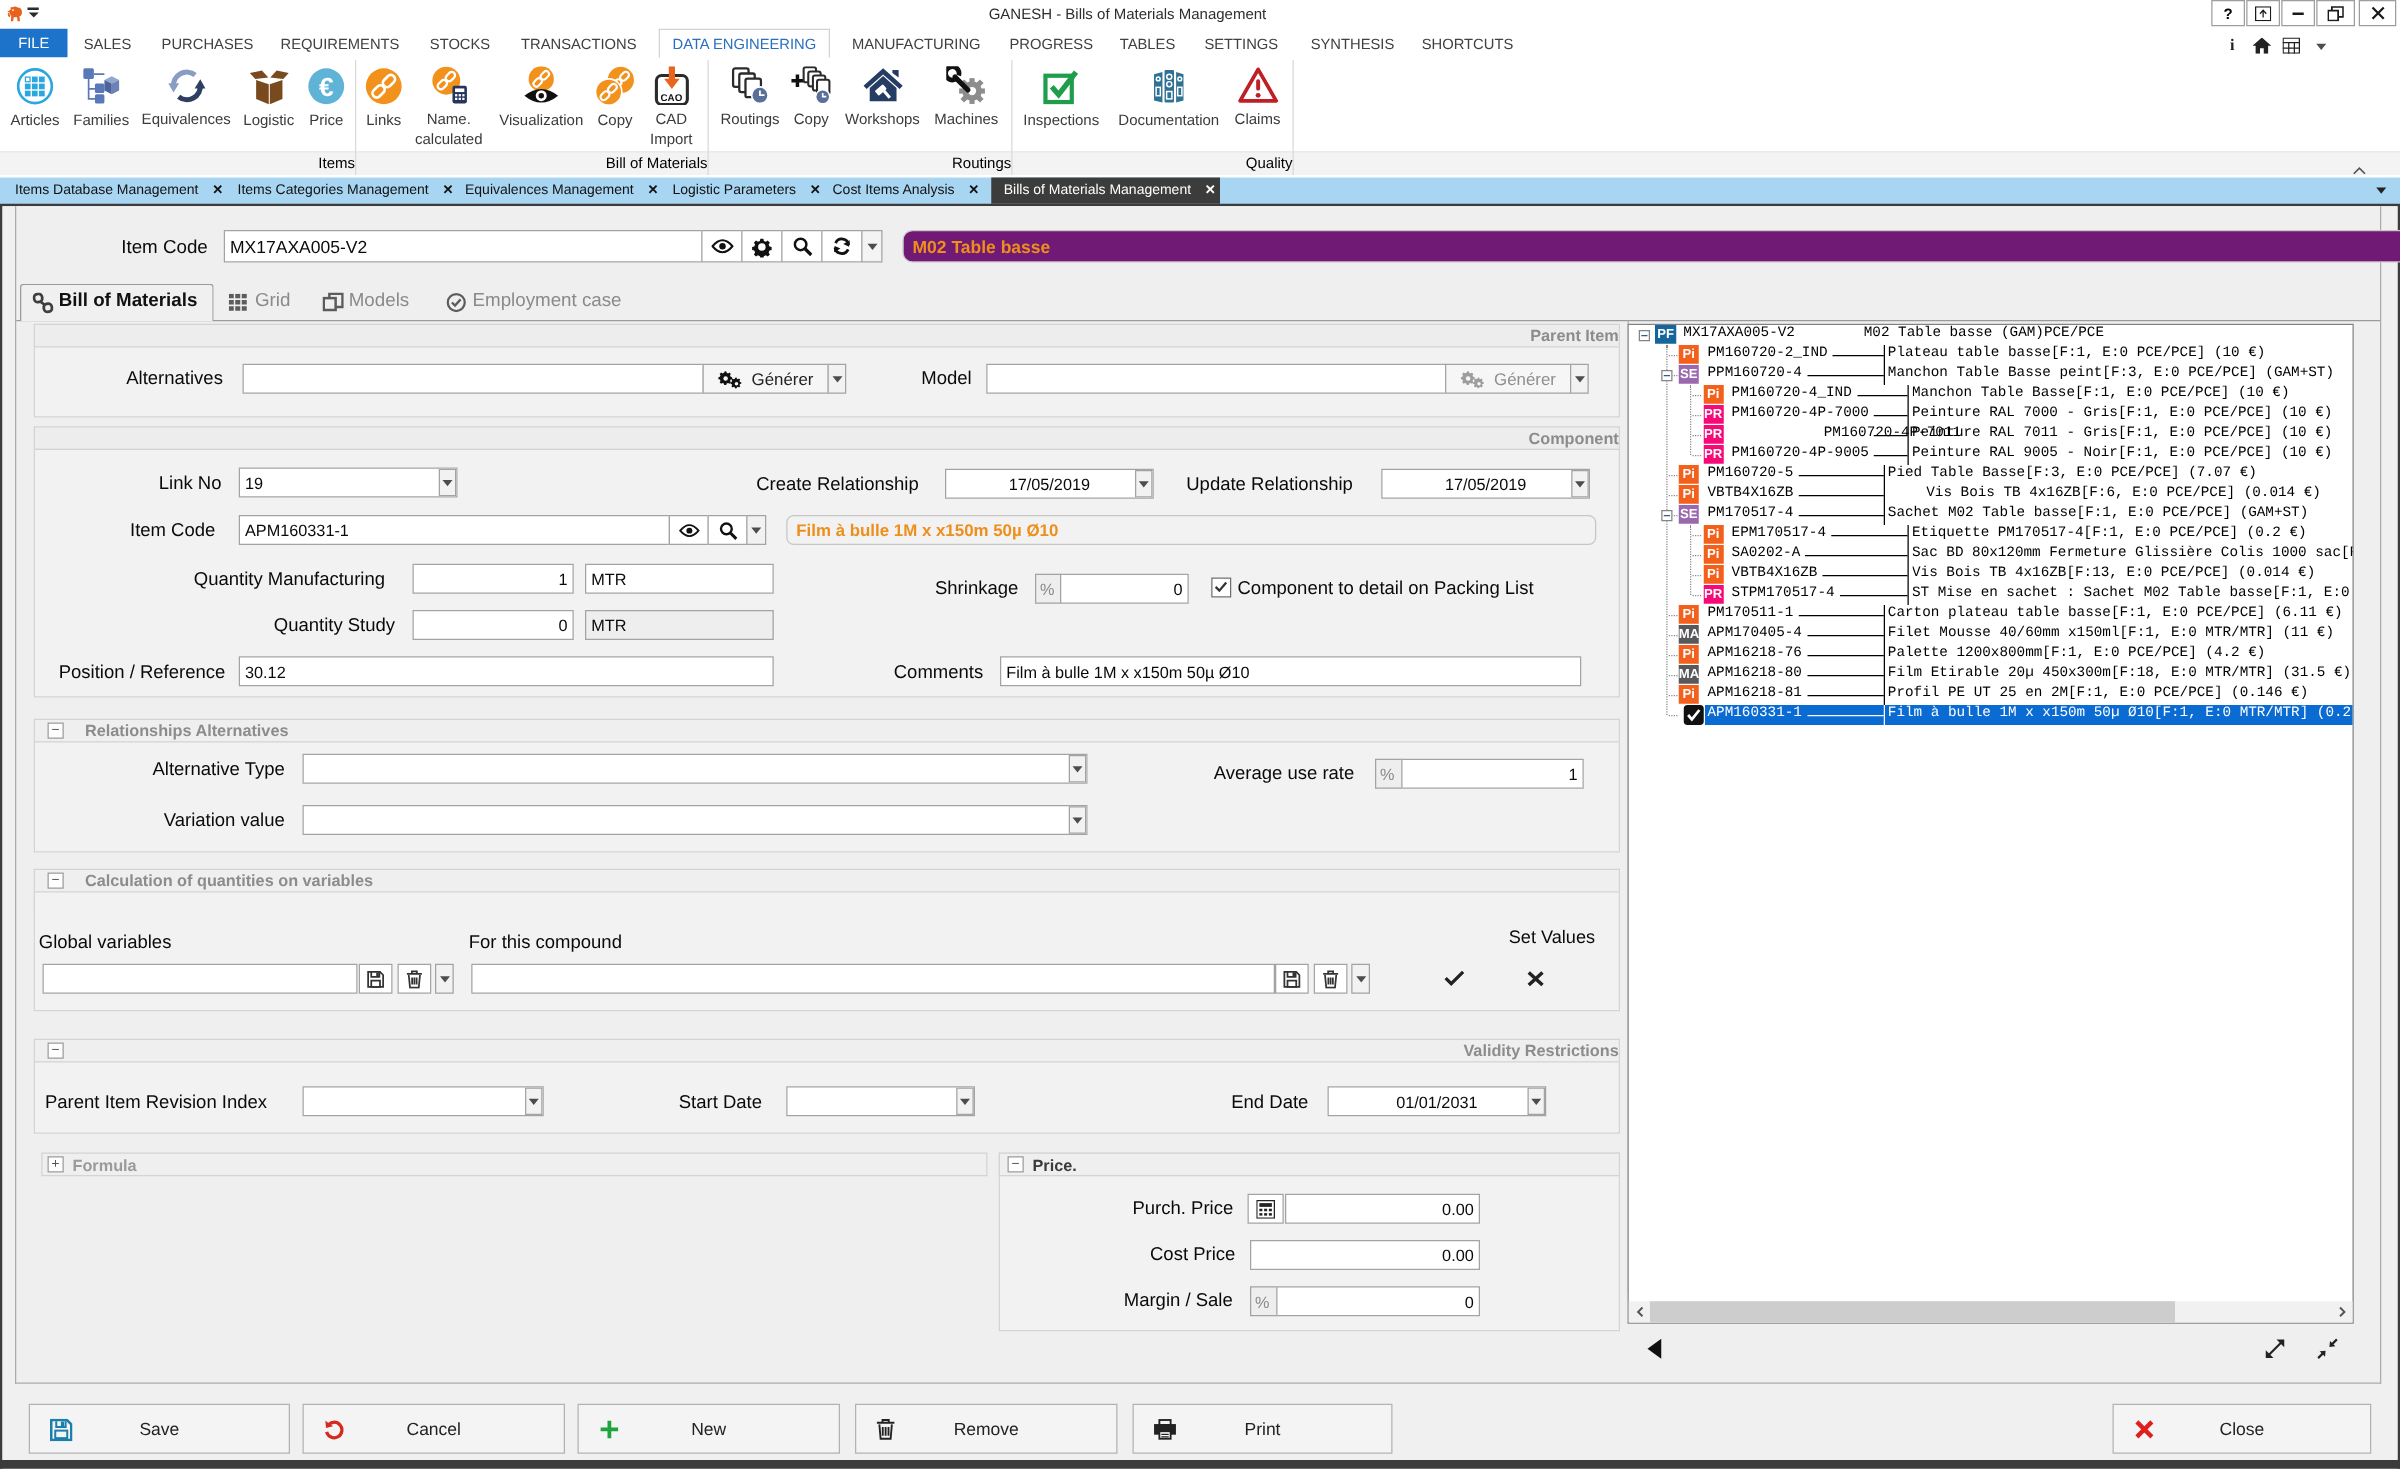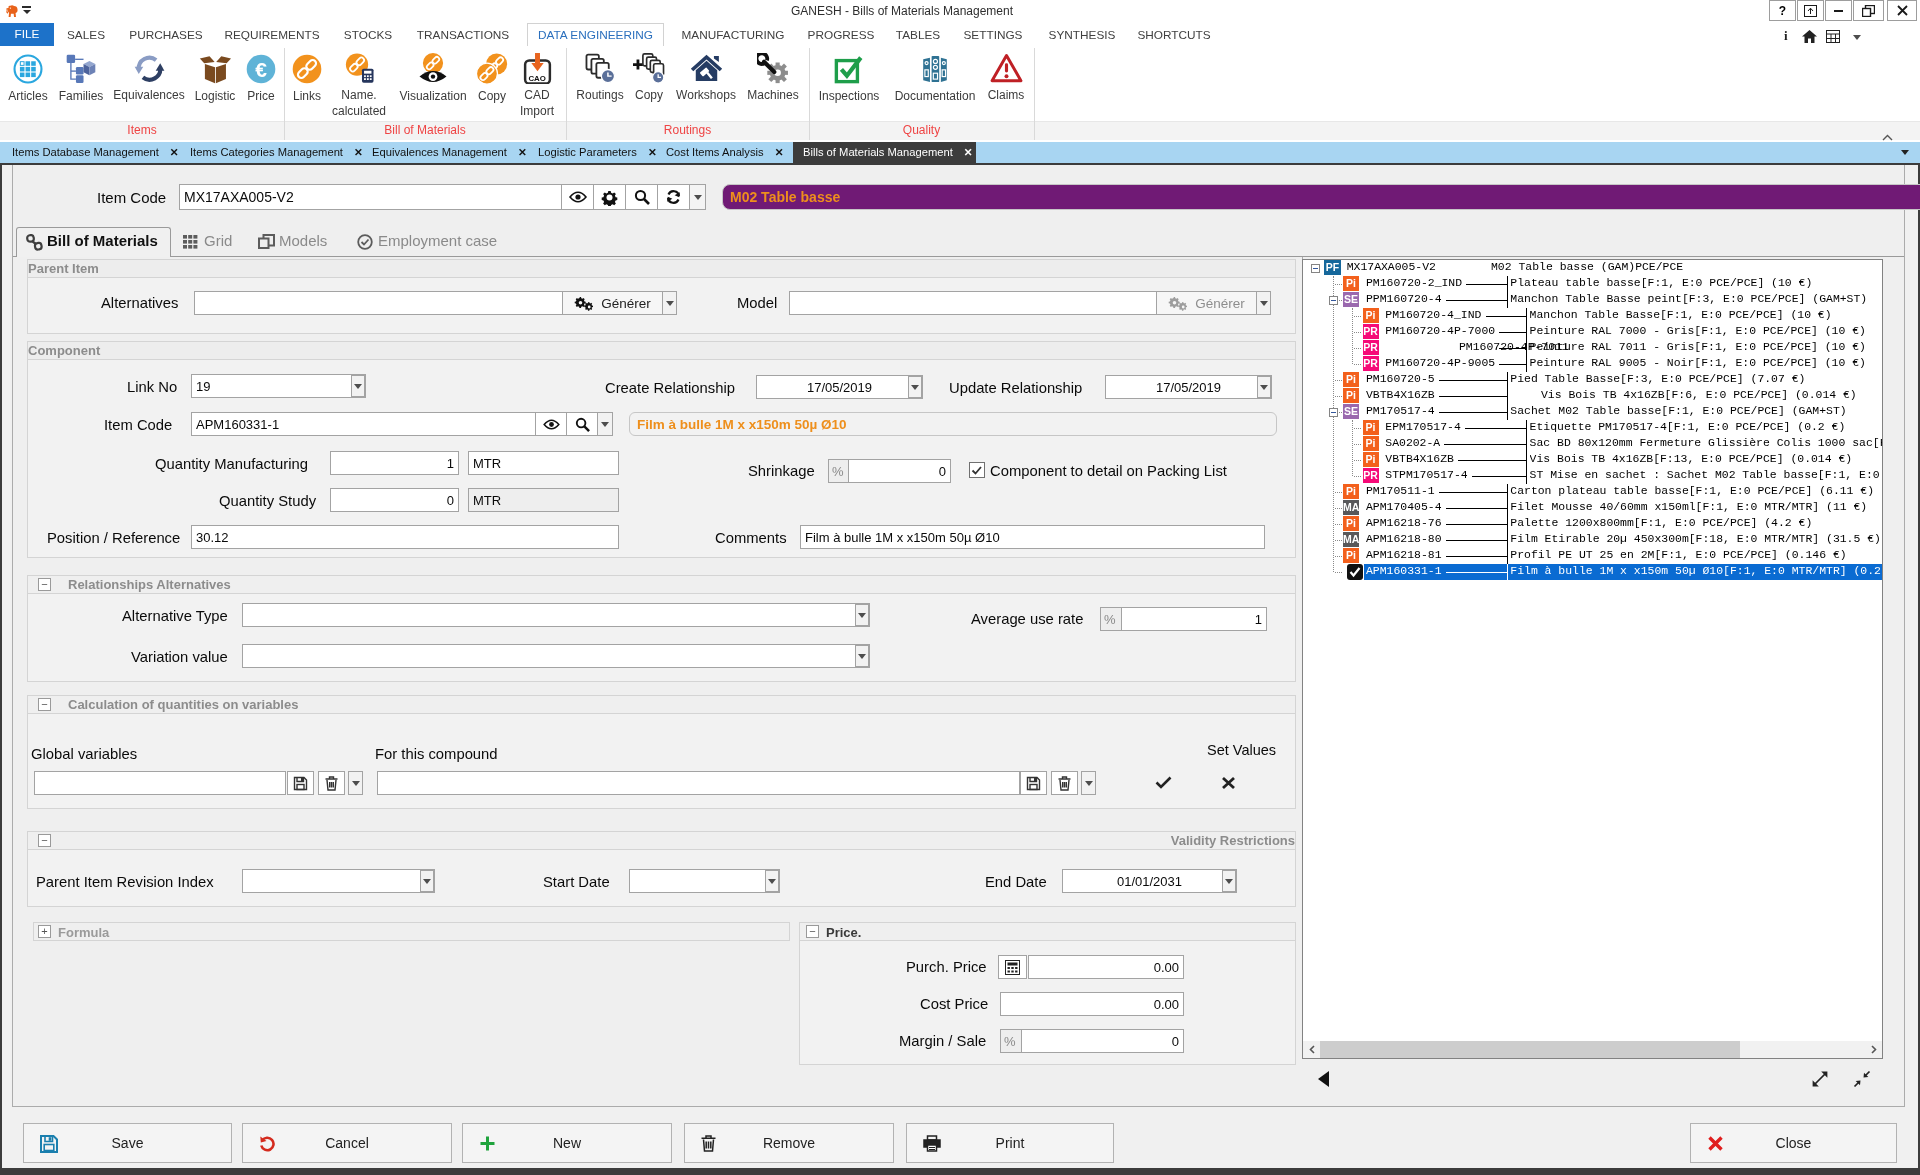--- a/index.html
+++ b/index.html
@@ -4,29 +4,29 @@
 *{margin:0;padding:0;box-sizing:border-box}
 html,body{width:1920px;height:1175px;overflow:hidden;background:#fff;font-family:"Liberation Sans",sans-serif}
 .abs{position:absolute}
 .lbl{position:absolute;font-size:14.8px;color:#0a0a0a;white-space:nowrap}
 .inp{position:absolute;height:24px;background:#fff;border:1px solid #a3a3a3;font-size:13px;color:#0a0a0a;padding:4px 4px 0 4px;white-space:nowrap;overflow:hidden}
 .dis{background:#eeeeee}
 .num{text-align:right}
 .ibtn{position:absolute;background:#fff;border:1px solid #a3a3a3;display:flex;align-items:center;justify-content:center}
 .car{width:0;height:0;border-left:4px solid transparent;border-right:4px solid transparent;border-top:5px solid #4d4d4d}
 .cbx{position:absolute;background:#f2f2f2;border:1px solid #a3a3a3;display:flex;align-items:center;justify-content:center}
-.ghead{position:absolute;background:#ededed;border:1px solid #d4d4d4;color:#8c8c8c;font-weight:bold;font-size:13px;text-align:left}
+.ghead{position:absolute;background:#ededed;border:1px solid #d4d4d4;color:#8c8c8c;font-weight:bold;font-size:13px;text-align:right}
 .gbody{position:absolute;background:#f2f2f2;border:1px solid #d4d4d4}
 .ghl{position:absolute;background:#efefef;border:1px solid #d4d4d4;color:#8c8c8c;font-weight:bold;font-size:13px;padding-left:40px}
 .pm{position:absolute;width:13px;height:13px;background:#fff;border:1px solid #9a9a9a;color:#555;font-size:11px;line-height:11px;text-align:center}
 .rtab{position:absolute;top:23px;height:23px;line-height:24px;font-size:11.8px;color:#404040;white-space:nowrap;transform:translateX(-50%)}
 .icn{position:absolute;display:flex;flex-direction:column;align-items:center}
 .icn .t{font-size:12px;color:#3b3b3b;line-height:16px;text-align:center;margin-top:3px}
 .sep{position:absolute;top:48px;height:92px;width:1px;background:#d9d9d9}
-.glabel{position:absolute;top:121px;height:19px;font-size:12px;color:#ef4444;text-align:center;line-height:19px}
+.glabel{position:absolute;top:121px;height:19px;font-size:12px;color:#000000;text-align:right;line-height:19px}
 .dtab{position:absolute;top:142px;height:21px;line-height:21px;font-size:11.2px;color:#111;white-space:nowrap}
 .dx{font-weight:bold;font-size:10.5px;margin-left:11px}
 .badge{position:absolute;top:0;width:16px;height:15px;color:#fff;font-size:10.5px;font-weight:bold;text-align:center;line-height:15px;font-family:"Liberation Sans",sans-serif}
 .code{position:absolute;font-family:"Liberation Mono",monospace;font-size:11.45px;white-space:pre;color:#000}
 .vdot{position:absolute;width:1px;border-left:1px dotted #8a8a8a}
 .hdot{position:absolute;height:1px;border-top:1px dotted #8a8a8a}
 .bbtn{position:absolute;top:1123px;height:40px;background:#f4f4f4;border:1px solid #b2b2b2;font-size:14px;color:#222}
 .bbtn span{position:absolute;width:100%;text-align:center;top:11px}
 .bbtn svg{position:absolute;left:16px;top:11px}
 </style></head>

